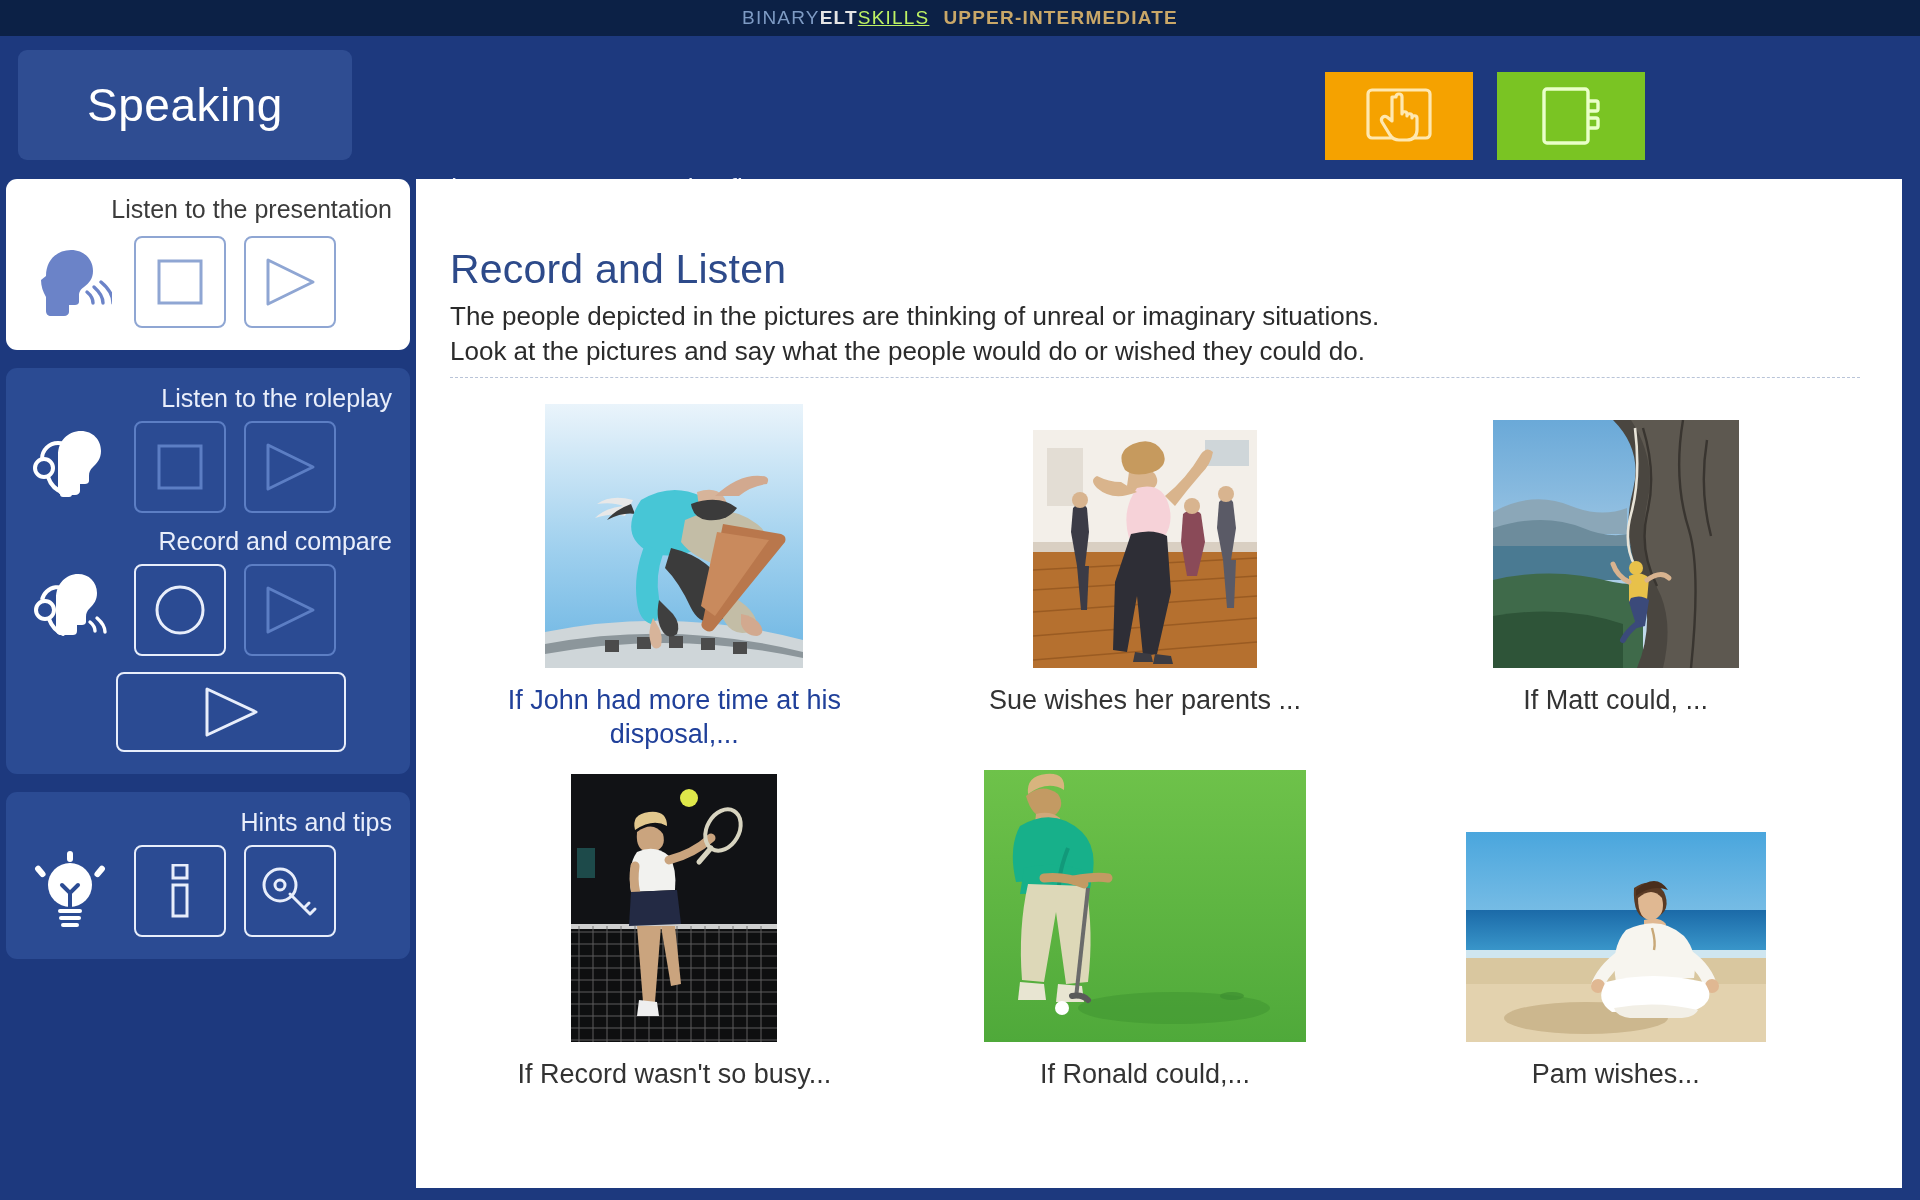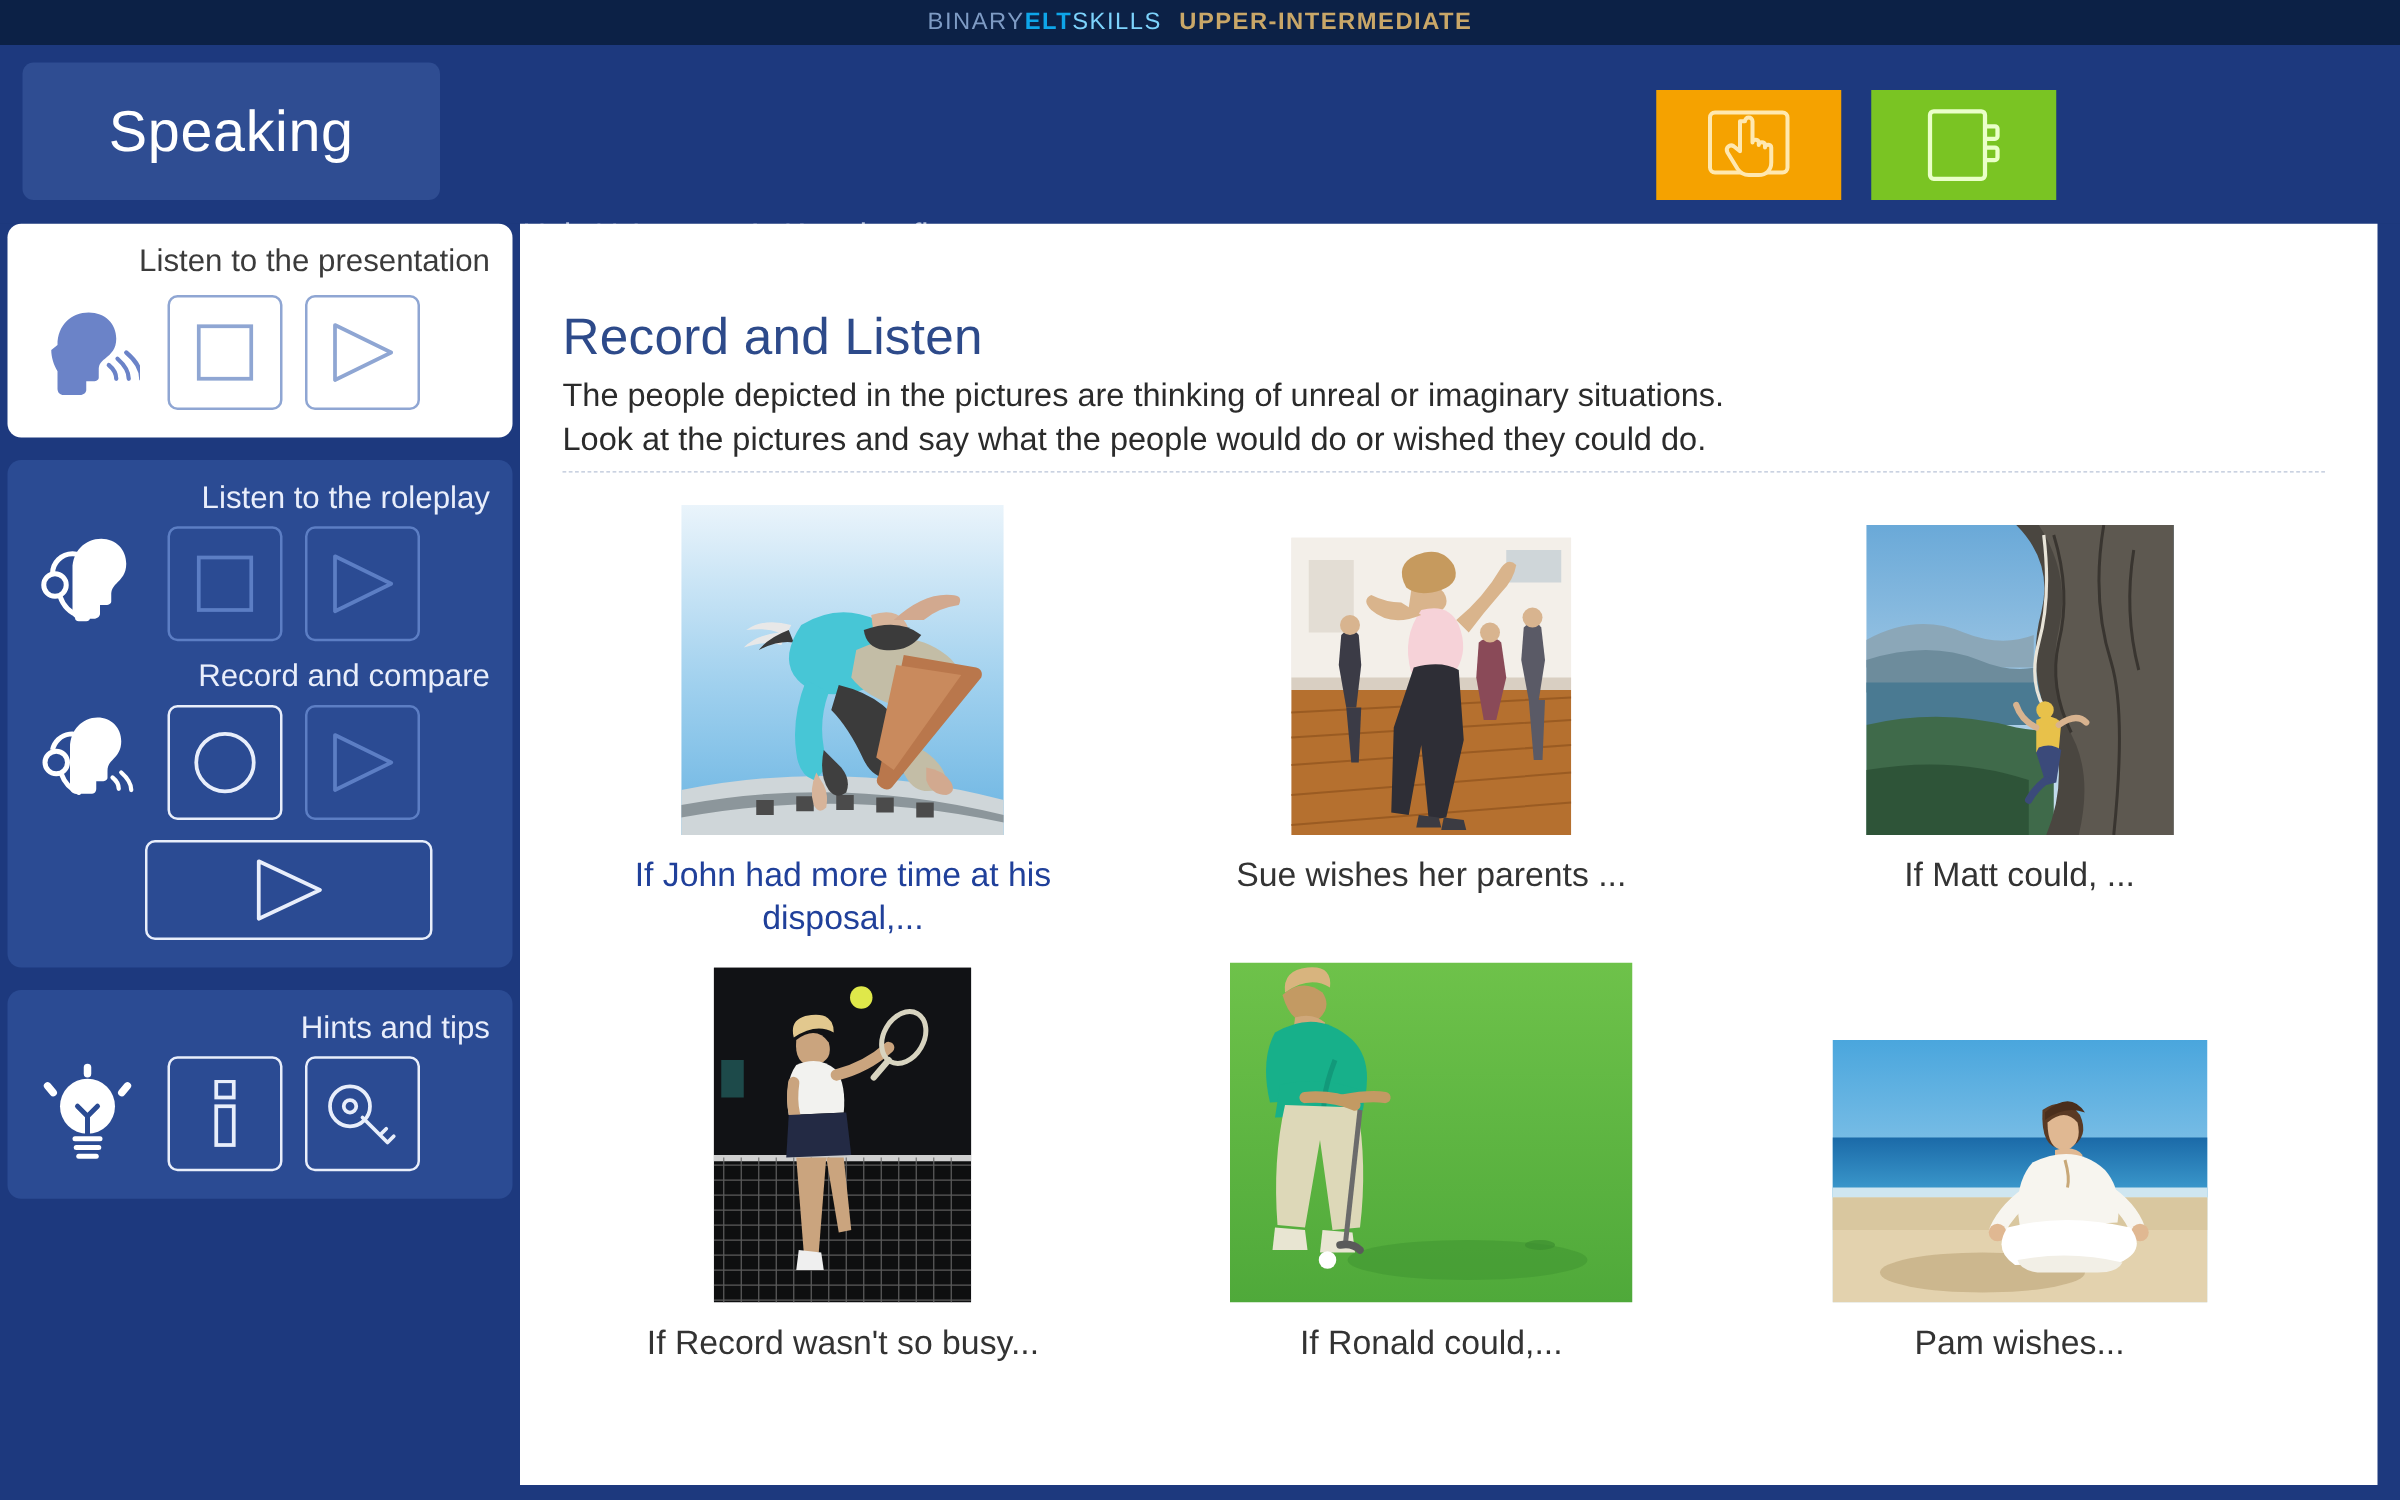--- a/index.html
+++ b/index.html
@@ -12,22 +12,22 @@
 
   
   .brandbar {
     height: 36px; width: 100%;
     background: #0c2146;
     display: flex; align-items: center; justify-content: center;
     letter-spacing: 1.2px;
   }
   .brand-txt { font-size: 19px; font-weight: 600; }
   .b-binary { color: #7e9bc4; font-weight: 400; margin-top: 20px; }
-  .b-elt    { color: #0ea5e9; font-weight: 700; }
-  .b-skills { color: #7dd3fc; font-weight: 400; }
+  .b-elt    { color: #e5e5e5; font-weight: 700; }
+  .b-skills { color: #bef264; font-weight: 400; text-decoration: underline; }
   .b-level  { color: #c9a768; font-weight: 600; margin-left: 14px; }
 
   
   .header {
     position: relative;
     height: 143px; width: 100%;
     background: #1d397e;
   }
   .skill-tab {
     position: absolute; left: 18px; top: 14px;

